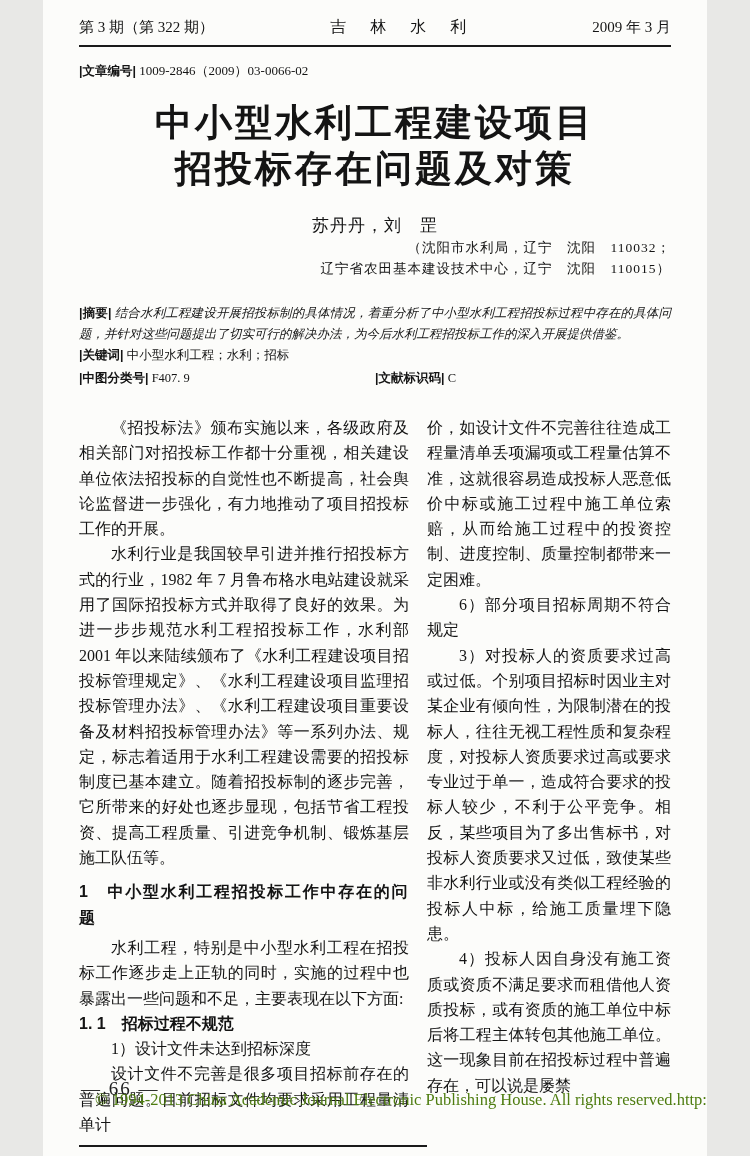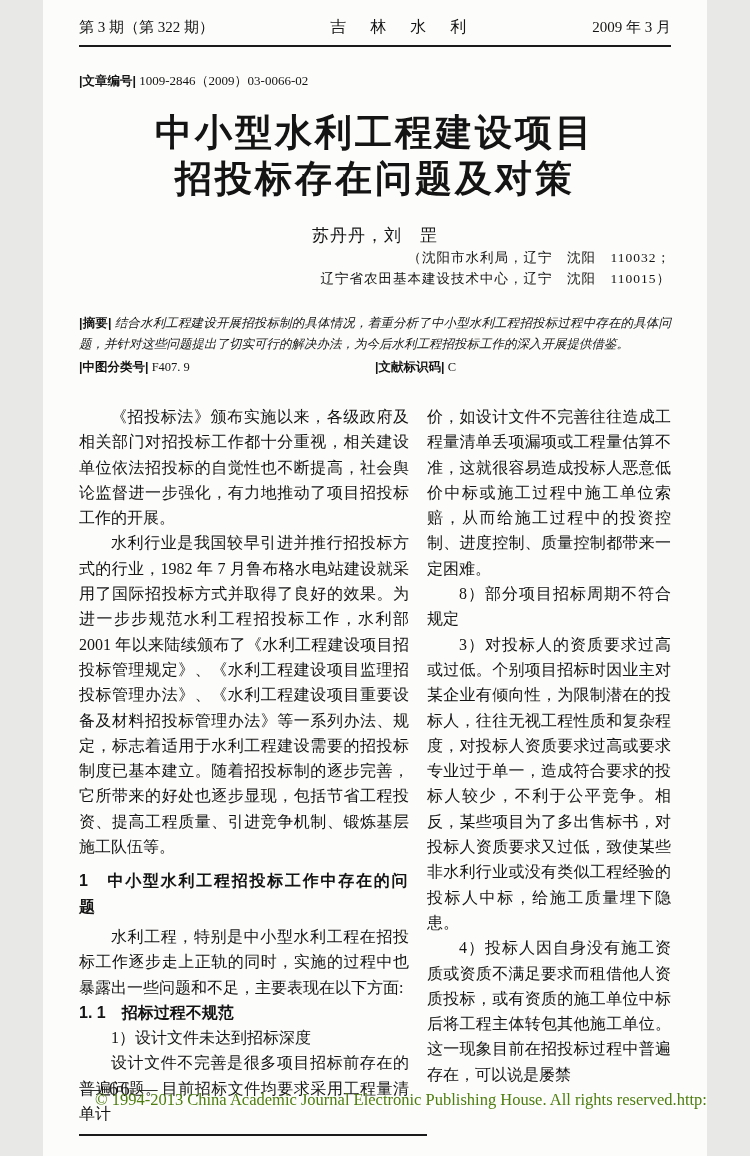--- a/index.html
+++ b/index.html
@@ -16,21 +16,21 @@
 
   
   .running-head{
     display:flex;justify-content:space-between;align-items:baseline;
     padding-top:17px;font-size:15px;
   }
   .running-head .journal{font-size:16px;letter-spacing:10px;}
   .head-rule{border:none;border-top:2px solid #1a1a1a;margin:7px 0 0 0;}
 
   
-  .article-no{margin-top:25px;font-size:13px;}
+  .article-no{margin-top:15px;font-size:13px;}
   .tag{font-weight:bold;font-family:"Liberation Sans","DejaVu Sans",sans-serif;font-size:12.5px;}
 
   
   .title{
     text-align:center;margin-top:20px;
     font-size:37px;font-weight:bold;line-height:46px;letter-spacing:3px;
   }
   .authors{text-align:center;margin-top:22px;font-size:17px;letter-spacing:1px;}
   .affil{text-align:right;margin-top:0;font-size:13.5px;line-height:21px;letter-spacing:1px;}
 
@@ -99,20 +99,24 @@
     <div class="affil">
       <div>（沈阳市水利局，辽宁　沈阳　110032；</div>
       <div>辽宁省农田基本建设技术中心，辽宁　沈阳　110015）</div>
     </div>
 
     <div class="meta-block">
       <div class="meta-row">
         <span class="tag">|摘要|</span>
         <span class="kai">结合水利工程建设开展招投标制的具体情况，着重分析了中小型水利工程招投标过程中存在的具体问题，并针对这些问题提出了切实可行的解决办法，为今后水利工程招投标工作的深入开展提供借鉴。</span>
       </div>
+      <div class="meta-row">
+        <span class="tag">|关键词|</span>
+        <span>中小型水利工程；水利；招标</span>
+      </div>
       <div class="split-row">
         <div class="half">
           <span class="tag">|中图分类号|</span>
           <span>F407. 9</span>
         </div>
         <div class="half">
           <span class="tag">|文献标识码|</span>
           <span>C</span>
         </div>
       </div>
@@ -130,21 +134,21 @@
         <p>设计文件不完善是很多项目招标前存在的普遍问题。目前招标文件均要求采用工程量清单计</p>
 
         <div class="footnotes">
           <hr class="foot-rule">
 
         </div>
       </div>
 
       <div class="col">
         <p class="noindent">价，如设计文件不完善往往造成工程量清单丢项漏项或工程量估算不准，这就很容易造成投标人恶意低价中标或施工过程中施工单位索赔，从而给施工过程中的投资控制、进度控制、质量控制都带来一定困难。</p>
-        <p>8）部分项目招标周期不符合规定</p>
+        <p>6）部分项目招标周期不符合规定</p>
         <p>3）对投标人的资质要求过高或过低。个别项目招标时因业主对某企业有倾向性，为限制潜在的投标人，往往无视工程性质和复杂程度，对投标人资质要求过高或要求专业过于单一，造成符合要求的投标人较少，不利于公平竞争。相反，某些项目为了多出售标书，对投标人资质要求又过低，致使某些非水利行业或没有类似工程经验的投标人中标，给施工质量埋下隐患。</p>
         <p>4）投标人因自身没有施工资质或资质不满足要求而租借他人资质投标，或有资质的施工单位中标后将工程主体转包其他施工单位。这一现象目前在招投标过程中普遍存在，可以说是屡禁</p>
       </div>
 
     </div>
   </div>
 
   <div class="page-number">— 66 —</div>
   <div class="watermark">
     <span>© 1994-2013 China Academic Journal Electronic Publishing House. All rights reserved.</span>

